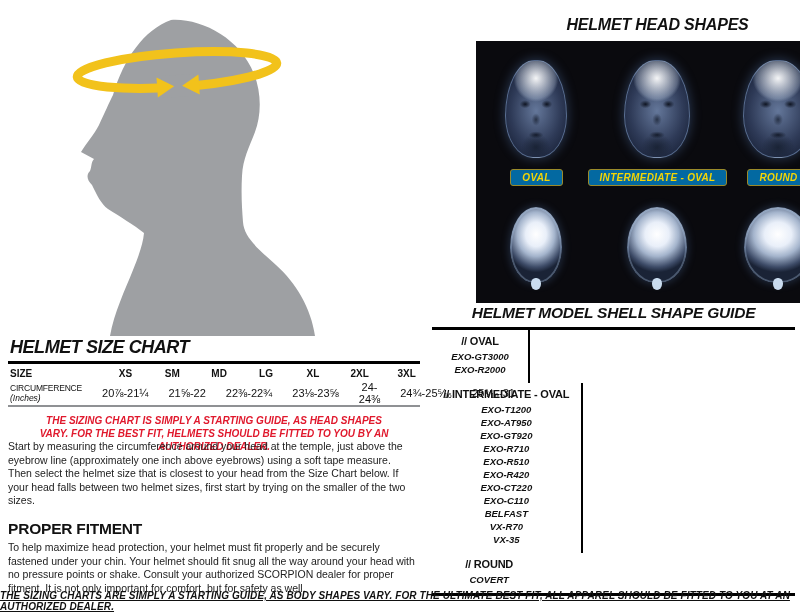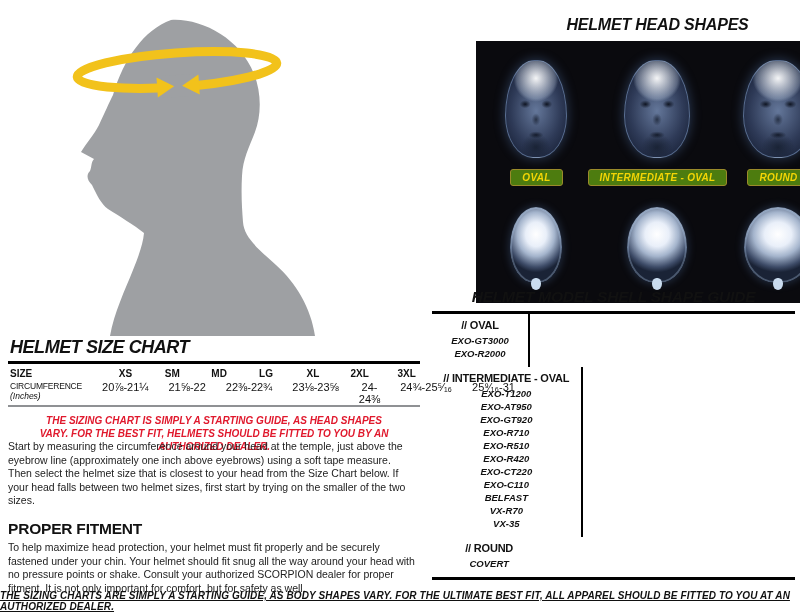--- a/index.html
+++ b/index.html
@@ -7,21 +7,21 @@
     position:relative;width:800px;height:616px;background:#ffffff;overflow:hidden;
     font-family:"Liberation Sans","DejaVu Sans",sans-serif;color:#111;
   }
   
   .figure{position:absolute;left:28px;top:4px;width:336px;height:332px;}
   
   .sc{position:absolute;left:8px;top:336px;width:412px;}
   .sc-title{margin:0 0 3px 2px;font-size:19px;font-weight:900;font-style:italic;letter-spacing:-.5px;
     transform:scaleX(.95);transform-origin:left;}
   .sc-rule{height:3px;background:#000;}
-  .sc-row{display:flex;align-items:flex-start;gap:20px;}
+  .sc-row{display:flex;align-items:center;gap:20px;}
   .sc-label-cell{width:84px;padding-left:2px;box-sizing:border-box;}
   .sc-cell{flex:1;text-align:center;font-size:11px;}
   .sc-bold{font-weight:bold;font-size:10px;}
   .sc-head-row{padding:4px 0 1px;}
   .sc-val-row{padding:1px 0 0;}
   .sc-circ{font-size:8.5px;letter-spacing:-.2px;}
   .sc-inches{font-size:8.5px;font-style:italic;}
   .sc-grayrule{height:2px;background:#8f9194;}
   .sc-warning{margin-top:7px;padding:0 24px;text-align:center;font-size:10px;font-weight:800;
     font-style:italic;line-height:13px;color:#E0192D;}
@@ -33,21 +33,21 @@
   #fitment{top:520px;}
   
   .hs{position:absolute;left:432px;top:16px;width:363px;padding-left:44px;}
   .hs-title{margin:0 0 7px;text-align:center;font-size:16px;font-weight:900;font-style:italic;letter-spacing:-.2px;}
   .hs-box{background:#0a0a0e;height:262px;padding-top:12px;box-sizing:border-box;}
   .hs-row{display:flex;}
   .hs-cell{width:33.33%;display:flex;justify-content:center;align-items:center;flex-direction:column;}
   .hs-faces{height:112px;}
   .hs-labels{height:24px;}
   .hs-tops{margin-top:14px;height:84px;}
-  .hs-label{white-space:nowrap;background:#4d7c0f;border:1px solid #9a8a2a;border-radius:3px;
+  .hs-label{white-space:nowrap;background:#0369a1;border:1px solid #9a8a2a;border-radius:3px;
     color:#F3D505;font-size:10px;font-weight:800;font-style:italic;letter-spacing:.3px;padding:2px 11px;}
   
   .head-front{position:relative;height:96px;border:1px solid rgba(150,185,230,.45);
     border-radius:48% 48% 46% 46% / 58% 58% 44% 44%;
     background:
       radial-gradient(ellipse 52% 34% at 50% 18%, rgba(255,255,255,.95), rgba(225,238,255,.25) 62%, rgba(0,0,0,0) 72%),
       radial-gradient(ellipse 34% 20% at 50% 90%, rgba(25,34,52,.95), rgba(0,0,0,0) 72%),
       radial-gradient(ellipse 72% 62% at 50% 52%, #64779a 0%, #2e3a57 58%, #121a2e 100%);
     box-shadow:0 0 12px rgba(110,155,225,.35);}
   .head-front::before{content:"";position:absolute;inset:0;border-radius:inherit;
@@ -65,21 +65,21 @@
     background:
       radial-gradient(ellipse 62% 50% at 50% 36%, #ffffff 0%, #e9eff9 32%, #a4b4cc 58%, #3e4c68 86%, #1a2336 100%),
       radial-gradient(ellipse 72% 26% at 50% 94%, rgba(185,212,242,.85), rgba(0,0,0,0) 65%);
     box-shadow:0 0 10px rgba(110,155,225,.3), inset 0 0 0 2px rgba(185,212,242,.3);}
   .head-top::after{content:"";position:absolute;left:50%;bottom:-7px;width:10px;height:12px;margin-left:-5px;
     background:#cadcef;border-radius:45% 45% 50% 50%;}
   .ht-oval{width:52px;}
   .ht-int{width:60px;}
   .ht-round{width:68px;}
   
-  .sg{position:absolute;left:432px;top:288px;width:363px;}
+  .sg{position:absolute;left:432px;top:304px;width:363px;}
   .sg-title{margin:0 0 5px;text-align:center;font-size:15.5px;font-weight:900;font-style:italic;letter-spacing:-.2px;}
   .sg-table{display:flex;border-top:3px solid #000;border-bottom:3px solid #000;min-height:160px;flex-direction:column;}
   .sg-col{box-sizing:border-box;padding:5px 2px 7px;text-align:center;}
   .sg-col0{width:27%;border-right:2px solid #000;}
   .sg-col1{width:41.5%;border-right:2px solid #000;}
   .sg-col2{width:31.5%;}
   .sg-col-header{font-weight:800;font-size:11px;margin-bottom:3px;letter-spacing:-.2px;}
   .sg-model{font-style:italic;font-weight:700;font-size:9.5px;line-height:13px;color:#111;}
   .sg-note{margin-top:9px;font-size:10px;font-weight:700;line-height:13.5px;text-align:justify;color:#111;}
   

